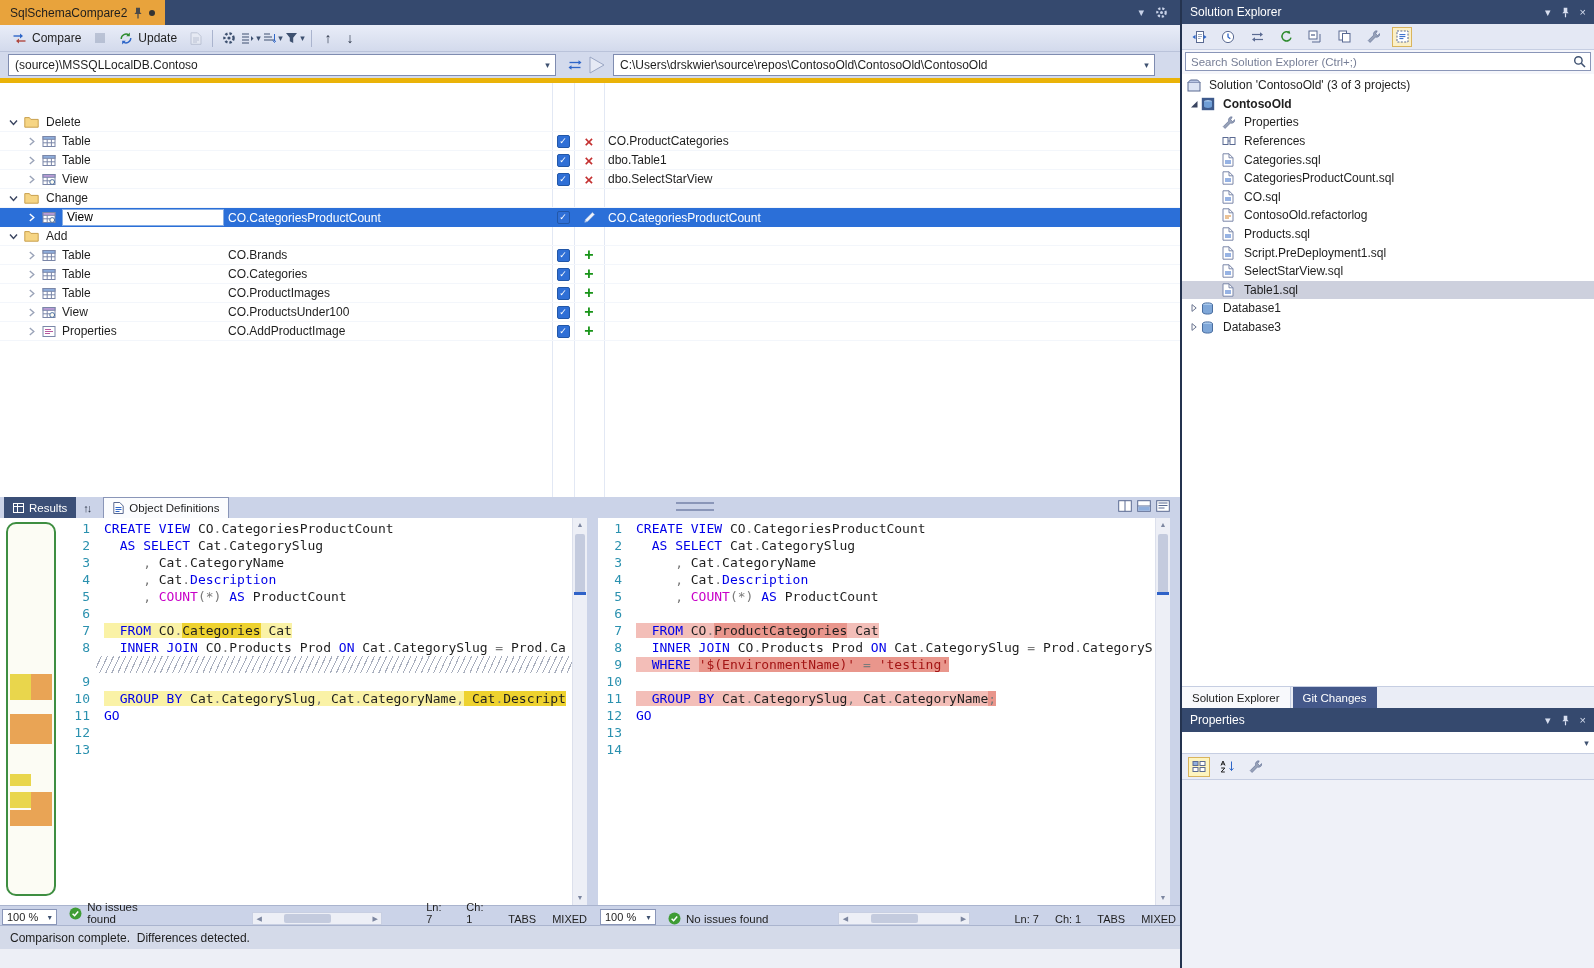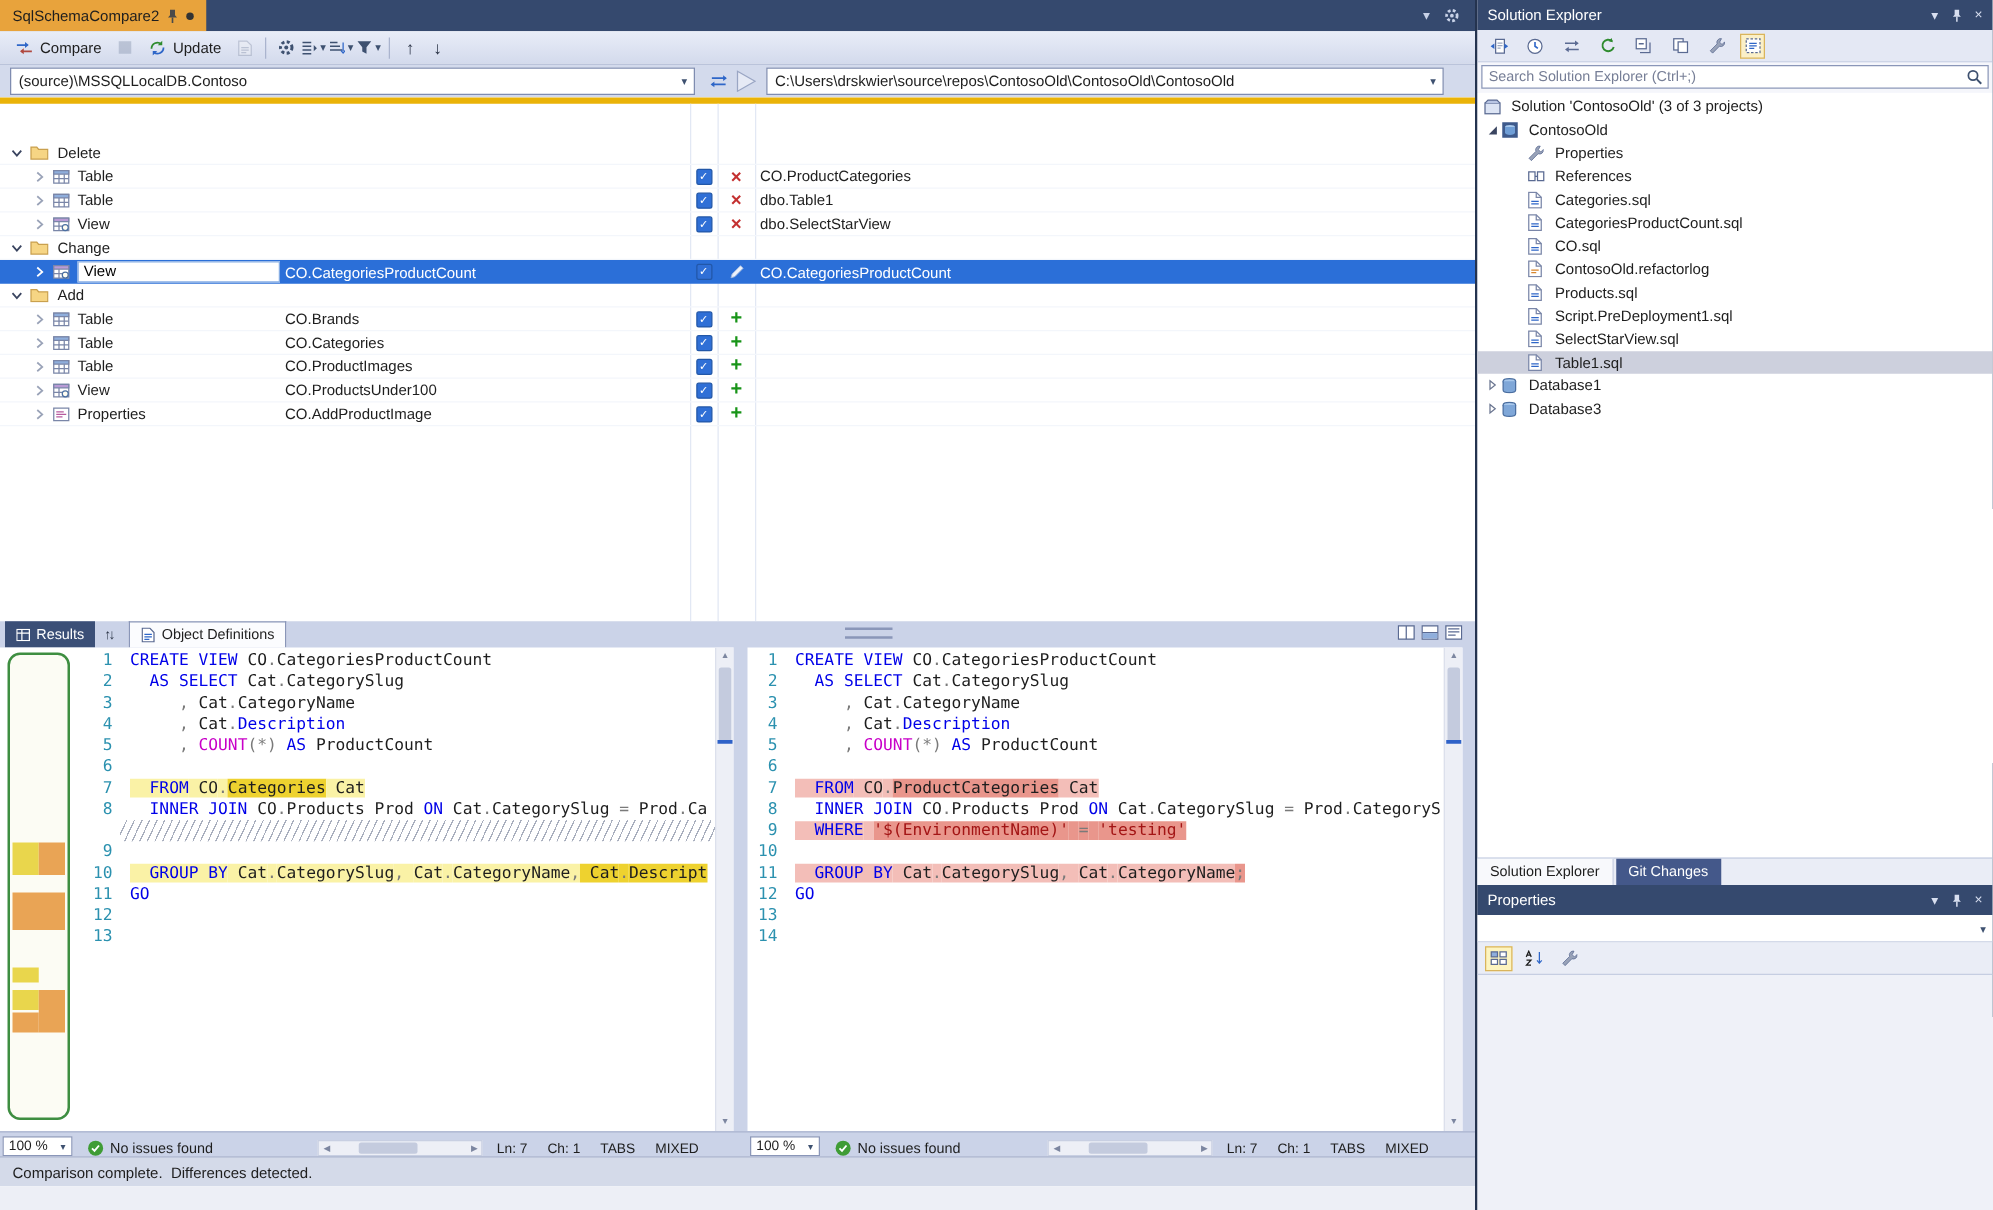--- a/index.html
+++ b/index.html
@@ -87,42 +87,42 @@
 .zoom{margin-left:2px;width:56px;height:16px;background:#fff;border:1px solid #8A96B8;display:flex;align-items:center;font-size:11px}
 .zoom .zval{flex:1;padding-left:4px}
 .zarr{width:13px;font-size:8px;color:#3E5170;text-align:center}
 .issue{display:flex;align-items:center;gap:5px;margin-left:12px;font-size:11.5px}
 .hscroll{margin-left:84px;width:132px;height:13px;background:#EDEFF6;border:1px solid #C8CFE2;display:flex;align-items:center}
 #pstat-right .hscroll{margin-left:70px}
 .hsb{font-size:7px;color:#7C86A0;width:12px;text-align:center}
 .hst{flex:1;position:relative;height:100%}
 .hsthumb{position:absolute;left:18%;width:45%;top:1px;bottom:1px;background:#C4CBDE;border-radius:2px}
 .stxt{font-size:11px;margin-left:16px}
-.stxt.first{margin-left:11px}
+.stxt.first{margin-left:44px}
 #doc-status{position:absolute;top:925px;left:0;width:100%;height:24px;background:#D4DAE9;border-top:1px solid #AAB4CE;display:flex;align-items:center;padding-left:10px;white-space:pre}
 #doc-filler{position:absolute;top:949px;left:0;width:100%;height:19px;background:#EDEFF6}
 
 #right-col{position:absolute;top:0;right:0;width:414px;height:968px;background:#EFF1F8;border-left:2px solid #24334F;display:flex;flex-direction:column}
 .tw-header{height:24px;background:#35496E;color:#fff;display:flex;align-items:center;padding:0 8px;flex:none}
 .tw-title{flex:1;font-size:12px}
 .tw-ic{margin-left:10px;font-size:11px;color:#D8DFF0;display:flex;align-items:center}
 #se-toolbar{height:26px;background:#E4E8F4;border-bottom:1px solid #C6CEE2;display:flex;align-items:center;gap:9px;padding:0 7px;flex:none}
 .seico{display:flex;align-items:center;justify-content:center;width:20px;height:20px}
 .seico.hl{background:#FBF0C8;border:1px solid #D9B45C}
 #se-search{height:24px;background:#F5F6FB;position:relative;padding:2px 3px;flex:none}
 #se-search input{width:100%;height:19px;border:1px solid #8A96B8;font:11.5px "Liberation Sans",sans-serif;padding:0 40px 0 5px;color:#1E1E1E}
 #se-search input::placeholder{color:#767E96}
 #se-search .mag{position:absolute;right:8px;top:5px}
 #se-tree{background:#fff;height:612px;overflow:hidden;flex:none;padding-top:2px}
 .trow{height:18.6px;display:flex;align-items:center}
 .trow.sel{background:#CDD0DD}
 .tarr{width:14px;display:flex;justify-content:center}
 .ticn{width:19px;display:flex}
 .tlabel{padding-left:3px;white-space:nowrap}
-.tlabel.b{font-weight:normal}
+.tlabel.b{font-weight:bold}
 #se-tabs{height:22px;background:#EAEDF6;border-top:1px solid #C6CEE2;display:flex;align-items:stretch;flex:none}
 .setab{display:flex;align-items:center;padding:0 10px;font-size:11.5px}
 .setab.active{background:#F8F9FC;border-right:1px solid #C6CEE2;color:#1E1E1E}
 .setab.inactive{background:#44588A;color:#fff;margin-left:2px}
 #props-combo{height:22px;background:#fff;border-bottom:1px solid #C6CEE2;display:flex;justify-content:flex-end;align-items:center;flex:none}
 #props-toolbar{height:26px;background:#EAEDF6;border-bottom:1px solid #C6CEE2;display:flex;align-items:center;gap:6px;padding:0 6px;flex:none}
 .pico{width:22px;height:20px;display:flex;align-items:center;justify-content:center}
 .pico.active{background:#FDF4BF;border:1px solid #D9B45C}
 #props-body{flex:1;background:#EFF1F8}
 </style>

